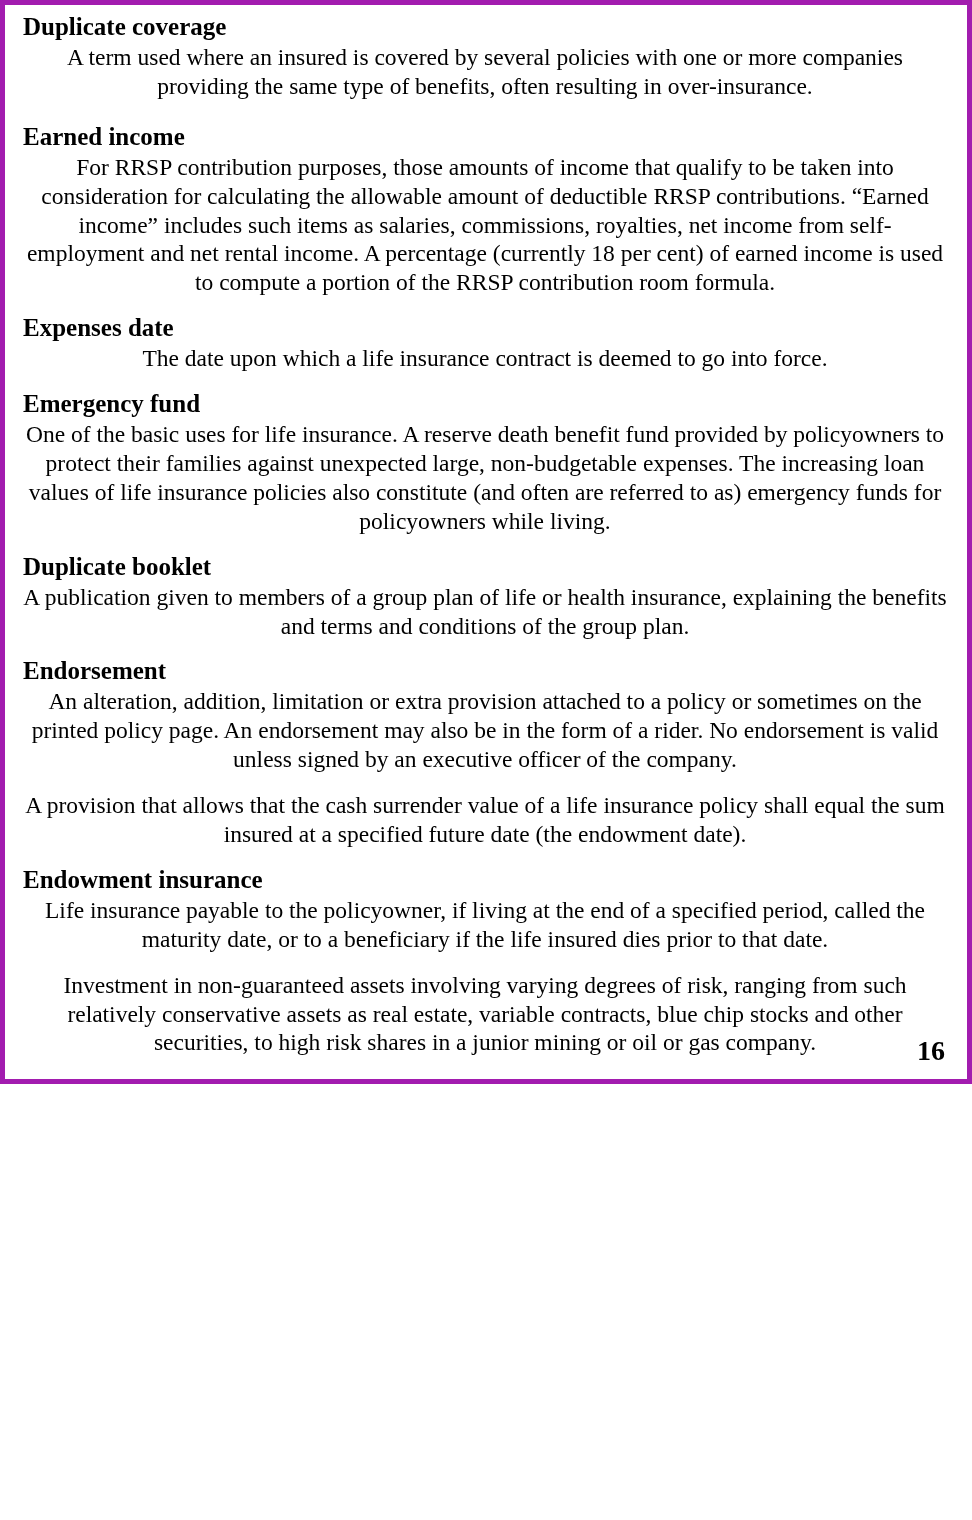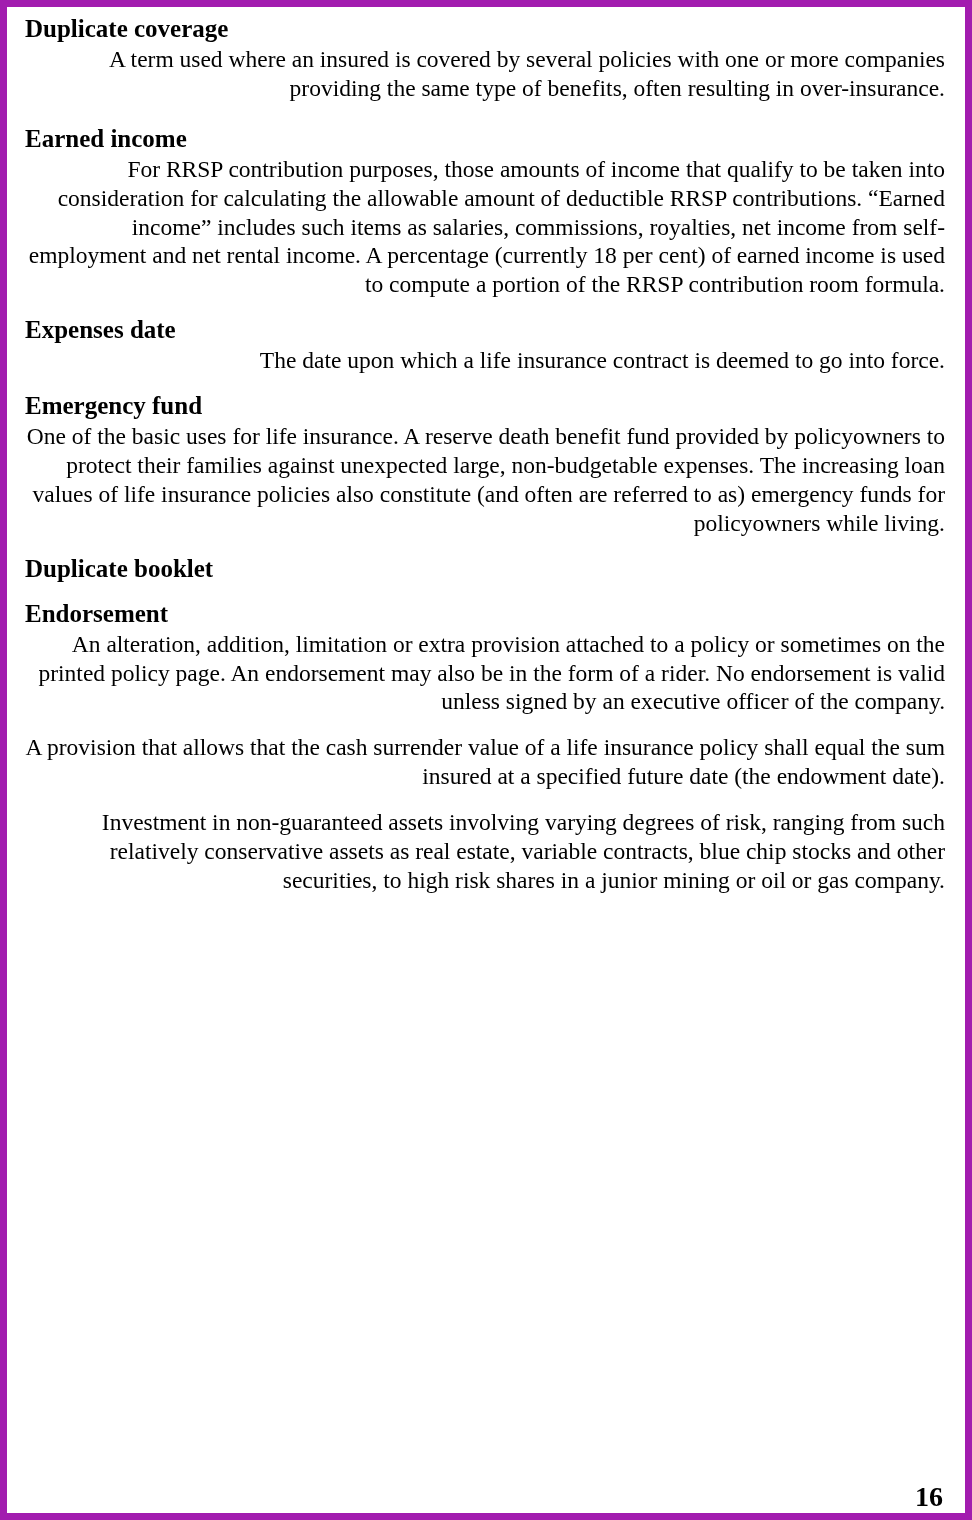--- a/index.html
+++ b/index.html
@@ -9,22 +9,22 @@
   }
   body {
     width: 972px;
     height: 1520px;
     font-family: "Liberation Serif", "DejaVu Serif", serif;
     color: #000000;
   }
   .page {
     box-sizing: border-box;
     width: 972px;
-    height: 1520px;
-    border: 7px solid #a21caf;
+    height: 1084px;
+    border: 5px solid #a21caf;
     background: #ffffff;
     padding: 8px 12px 0 12px;
     position: relative;
     overflow: hidden;
   }
   .content {
     padding: 0 8px 0 6px;
   }
   .entry {
     margin-bottom: 17px;
@@ -35,26 +35,26 @@
   .term {
     font-weight: bold;
     font-size: 25px;
     line-height: 1.12;
     margin: 0 0 2px 0;
   }
   .definition {
     font-size: 23.5px;
     line-height: 1.23;
     margin: 0;
-    text-align: right;
+    text-align: center;
   }
   .page-number {
     position: absolute;
     right: 22px;
-    bottom: 0;
+    bottom: 12px;
     font-size: 28px;
     font-weight: bold;
     font-family: "Liberation Serif", "DejaVu Serif", serif;
   }
 </style>
 </head>
 <body>
 
 <div class="page">
   <div class="content">
@@ -76,31 +76,36 @@
 
 
 
     <div class="entry">
       <div class="term">Emergency fund</div>
       <div class="definition">One of the basic uses for life insurance. A reserve death benefit fund provided by policyowners to protect their families against unexpected large, non-budgetable expenses. The increasing loan values of life insurance policies also constitute (and often are referred to as) emergency funds for policyowners while living.</div>
     </div>
 
     <div class="entry">
       <div class="term">Duplicate booklet</div>
+      <div class="definition">A publication given to members of a group plan of life or health insurance, explaining the benefits and terms and conditions of the group plan.</div>
     </div>
 
     <div class="entry">
       <div class="term">Endorsement</div>
       <div class="definition">An alteration, addition, limitation or extra provision attached to a policy or sometimes on the printed policy page. An endorsement may also be in the form of a rider. No endorsement is valid unless signed by an executive officer of the company.</div>
     </div>
 
     <div class="entry">
       <div class="definition">A provision that allows that the cash surrender value of a life insurance policy shall equal the sum insured at a specified future date (the endowment date).</div>
     </div>
 
+    <div class="entry">
+      <div class="term">Endowment insurance</div>
+      <div class="definition">Life insurance payable to the policyowner, if living at the end of a specified period, called the maturity date, or to a beneficiary if the life insured dies prior to that date.</div>
+    </div>
 
     <div class="entry">
       <div class="definition">Investment in non-guaranteed assets involving varying degrees of risk, ranging from such relatively conservative assets as real estate, variable contracts, blue chip stocks and other securities, to high risk shares in a junior mining or oil or gas company.</div>
     </div>
 
   </div>
 
   <div class="page-number">16</div>
 </div>
 

